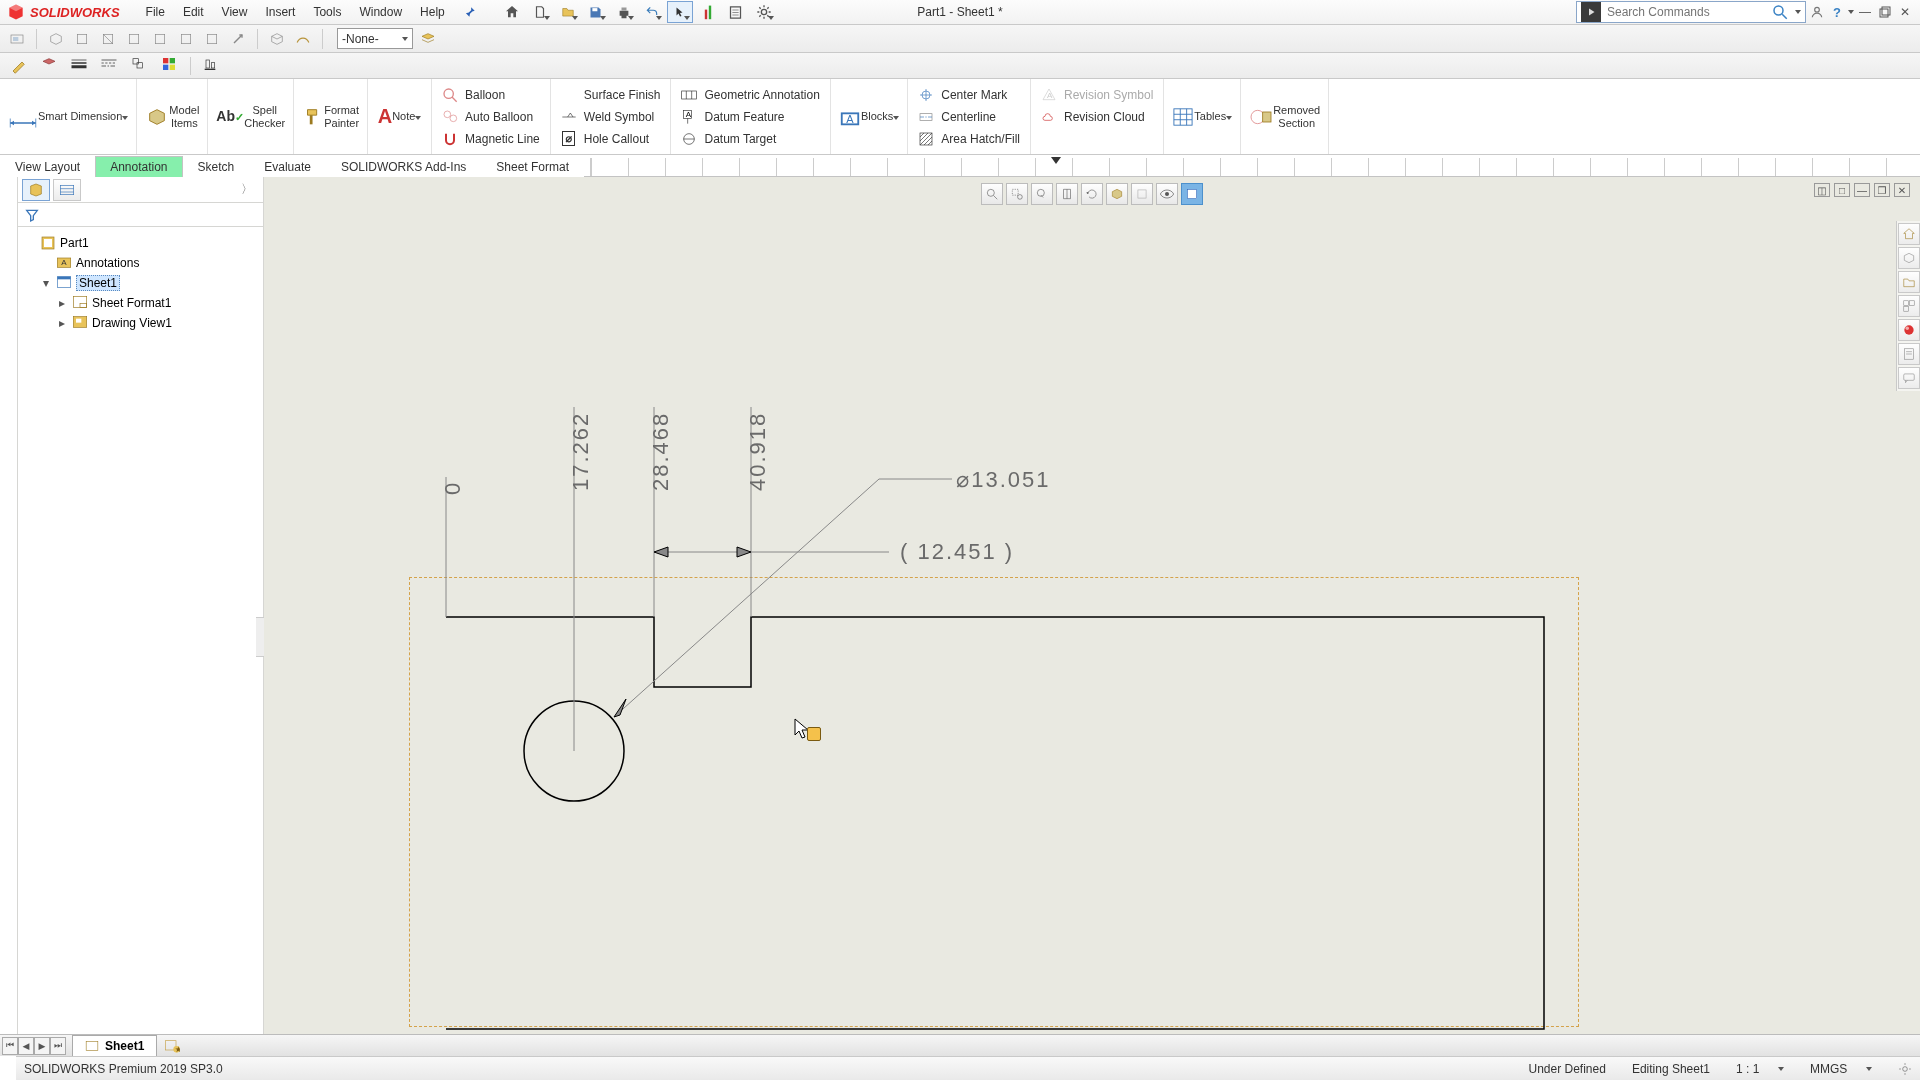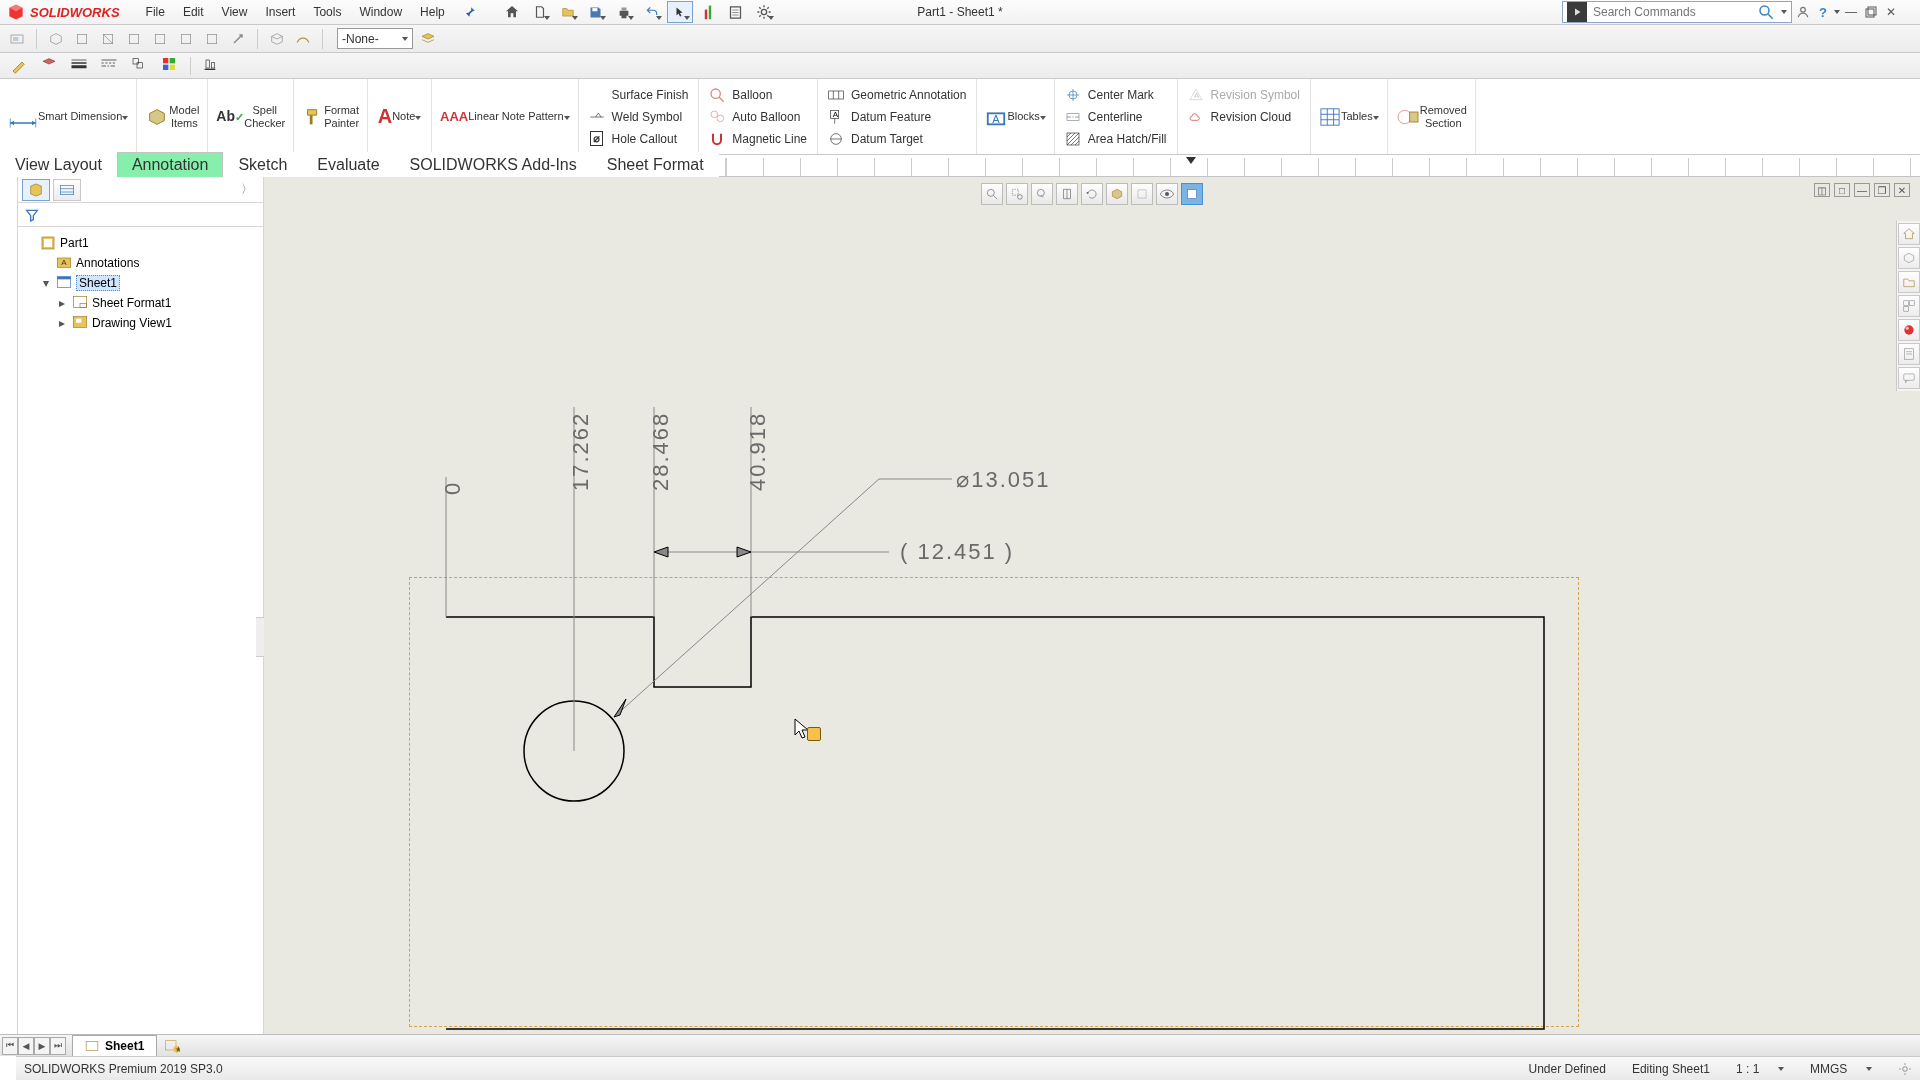--- a/index.html
+++ b/index.html
@@ -10,21 +10,21 @@
 .sw-logo { display:flex; align-items:center; gap:4px; font-weight:bold; font-style:italic; color:#d22; margin-right:18px; }
 .sw-logo .cube { width:20px; height:20px; display:inline-block; }
 .sw-logo .cube svg { width:100%; height:100%; }
 .menu-items { display:flex; gap:2px; }
 .menu-items span { padding: 3px 8px; color:#333; }
 .pin { margin-left:10px; color:#2a60b6; cursor:pointer; }
 .title-tools { display:flex; align-items:center; gap:2px; margin-left:22px; }
 .ticon { width:26px; height:22px; display:flex; align-items:center; justify-content:center; color:#444; border:1px solid transparent; position:relative;}
 .dd-caret { position:absolute; right:2px; bottom:2px; border-left:3px solid transparent; border-right:3px solid transparent; border-top:4px solid #555; }
 .doc-title { position:absolute; left:50%; transform:translateX(-50%); color:#333; }
-.right-tools { position:absolute; right:20px; display:flex; align-items:center; gap:2px; }
+.right-tools { position:absolute; right:6px; display:flex; align-items:center; gap:2px; }
 .search-box { width:230px; height:22px; border:1px solid #8aa6c9; background:#fff; display:flex; align-items:center; padding:0 4px; gap:6px; }
 .search-box input { border:none; outline:none; flex:1; color:#666; background:transparent;}
 .search-ico { width:20px; height:20px; background:#3a3a3a; display:flex; align-items:center; justify-content:center; }
 .search-glass { width:18px; height:18px; color:#3a82c4; }
 .winbtn { width:18px; height:18px; color:#555; display:flex; align-items:center; justify-content:center;}
 
 
 .qa-strip { height:28px; background:linear-gradient(#f6f6f6,#ececec); border-bottom:1px solid #c9c9c9; display:flex; align-items:center; padding-left:6px; gap:4px;}
 .qa-strip .qbtn { width:22px; height:22px; display:flex; align-items:center; justify-content:center; }
 .layer-combo { width:76px; height:21px; border:1px solid #999; background:#fff; display:flex; align-items:center; justify-content:space-between; padding:0 4px; margin-left:6px; color:#333;}
@@ -37,21 +37,21 @@
 .ribbon .bigbtn { display:flex; flex-direction:row; align-items:center; justify-content:center; padding:4px 8px; border-right:1px solid #e3e3e3; min-width:64px; }
 .ribbon .bigbtn .ico { height:24px; display:flex; align-items:center; justify-content:center; color:#5a8ac0; }
 .ribbon .bigbtn span { text-align:center; font-size:11px; color:#333; line-height:13px; }
 .ribbon .stackcol { display:flex; flex-direction:column; justify-content:center; padding:4px 10px; border-right:1px solid #e3e3e3; gap:2px;}
 .ribbon .rowbtn { display:flex; align-items:center; gap:7px; font-size:11px; color:#333; height:20px; }
 .ribbon .rowbtn.disabled { color:#aaa; }
 .ribbon .rowbtn .ri { width:16px; height:16px; display:flex; align-items:center; justify-content:center;}
 
 
 .tabbar { height:22px; border-bottom:1px solid #c3c3c3; display:flex; align-items:flex-end; background:#fff; }
-.tabbar .tab { padding:3px 14px; font-size:16px; color:#333; border:1px solid transparent; border-bottom:none; position:relative; top:1px; background:#fff;}
+.tabbar .tab { padding:3px 14px; font-size:12px; color:#333; border:1px solid transparent; border-bottom:none; position:relative; top:1px; background:#fff;}
 .tabbar .tab.active { border-color:#c3c3c3; background:#86efac; font-weight:normal; }
 .tabbar .ruler { flex:1; height:18px; background:repeating-linear-gradient(90deg,#ccc 0,#ccc 1px,transparent 1px,transparent 37px); border-left:1px solid #ccc; margin-left:6px; position:relative; top:0;}
 .ruler-caret { position:absolute; top:-1px; left:460px; width:0; height:0; border-left:5px solid transparent; border-right:5px solid transparent; border-top:7px solid #333; }
 
 
 .main { position:absolute; top:177px; bottom:24px; left:0; right:0; display:flex; }
 .left-ruler { width:18px; background:#fff; border-right:1px solid #d6d6d3;}
 .fm-panel { width:246px; background:#fff; border-right:1px solid #d6d6d3; display:flex; flex-direction:column;}
 .fm-tabs { height:26px; border-bottom:1px solid #d6d6d3; display:flex; align-items:center; padding:2px 4px; gap:3px;}
 .fm-tabs .ft { width:28px; height:22px; border:1px solid #c9c9c9; background:linear-gradient(#fefefe,#ececec); display:flex; align-items:center; justify-content:center; }
@@ -394,26 +394,48 @@
     <span style="white-space:pre-line;">Format
 Painter</span>
   </div>
   <div class="bigbtn">
     <div class="ico">
         <span style="font-size:20px;font-weight:bold;color:#c33;">A</span>
       </div>
     <span>Note</span>
     <span class="caret-sm" style="margin-top:3px;"></span>
   </div>
-  <div class="bigbtn" style="min-width:110px;">
-    <div class="ico">
-        <span style="font-size:13px;font-weight:bold;color:#c33;">AAA</span>
-      </div>
-    <span>Linear Note Pattern</span>
-    <span class="caret-sm" style="margin-top:3px;"></span>
+
+  <div class="stackcol">
+    <div class="rowbtn">
+        <span class="ri">
+          <svg width="16" height="16" viewBox="0 0 24 24">
+            <circle cx="10" cy="10" r="7" fill="none" stroke="#d88" stroke-width="2"></circle>
+            <line x1="15" y1="15" x2="22" y2="22" stroke="#d88" stroke-width="2"></line>
+          </svg>
+        </span>
+        <span>Balloon</span>
+      </div>
+    <div class="rowbtn">
+        <span class="ri">
+          <svg width="16" height="16" viewBox="0 0 24 24">
+            <circle cx="8" cy="8" r="5" fill="none" stroke="#d88"></circle>
+            <circle cx="17" cy="14" r="5" fill="none" stroke="#d88"></circle>
+          </svg>
+        </span>
+        <span>Auto Balloon</span>
+      </div>
+    <div class="rowbtn">
+        <span class="ri">
+          <svg width="16" height="16" viewBox="0 0 24 24">
+            <path d="M6 4v10a6 6 0 0012 0V4" fill="none" stroke="#c33" stroke-width="3"></path>
+          </svg>
+        </span>
+        <span>Magnetic Line</span>
+      </div>
   </div>
 
   <div class="stackcol">
     <div class="rowbtn">
         <span class="ri">
           <svg width="16" height="16" viewBox="0 0 24 24">
             <path d="M4 20l6-16 4 10" fill="none" stroke="#3a83a" stroke-width="2"></path>
           </svg>
         </span>
         <span>Surface Finish</span>
@@ -425,49 +447,20 @@
             <path d="M10 12l4-6 4 6" fill="none" stroke="#333"></path>
           </svg>
         </span>
         <span>Weld Symbol</span>
       </div>
     <div class="rowbtn">
         <span class="ri">
           <span style="font-size:11px;font-weight:bold;border:1px solid #333;padding:0 2px;">⌀</span>
         </span>
         <span>Hole Callout</span>
-      </div>
-  </div>
-
-  <div class="stackcol">
-    <div class="rowbtn">
-        <span class="ri">
-          <svg width="16" height="16" viewBox="0 0 24 24">
-            <circle cx="10" cy="10" r="7" fill="none" stroke="#d88" stroke-width="2"></circle>
-            <line x1="15" y1="15" x2="22" y2="22" stroke="#d88" stroke-width="2"></line>
-          </svg>
-        </span>
-        <span>Balloon</span>
-      </div>
-    <div class="rowbtn">
-        <span class="ri">
-          <svg width="16" height="16" viewBox="0 0 24 24">
-            <circle cx="8" cy="8" r="5" fill="none" stroke="#d88"></circle>
-            <circle cx="17" cy="14" r="5" fill="none" stroke="#d88"></circle>
-          </svg>
-        </span>
-        <span>Auto Balloon</span>
-      </div>
-    <div class="rowbtn">
-        <span class="ri">
-          <svg width="16" height="16" viewBox="0 0 24 24">
-            <path d="M6 4v10a6 6 0 0012 0V4" fill="none" stroke="#c33" stroke-width="3"></path>
-          </svg>
-        </span>
-        <span>Magnetic Line</span>
       </div>
   </div>
 
   <div class="stackcol">
     <div class="rowbtn">
         <span class="ri">
           <svg width="16" height="14" viewBox="0 0 24 16">
             <rect x="1" y="2" width="22" height="12" fill="none" stroke="#333"></rect>
             <line x1="8" y1="2" x2="8" y2="14" stroke="#333"></line>
             <line x1="16" y1="2" x2="16" y2="14" stroke="#333"></line>

